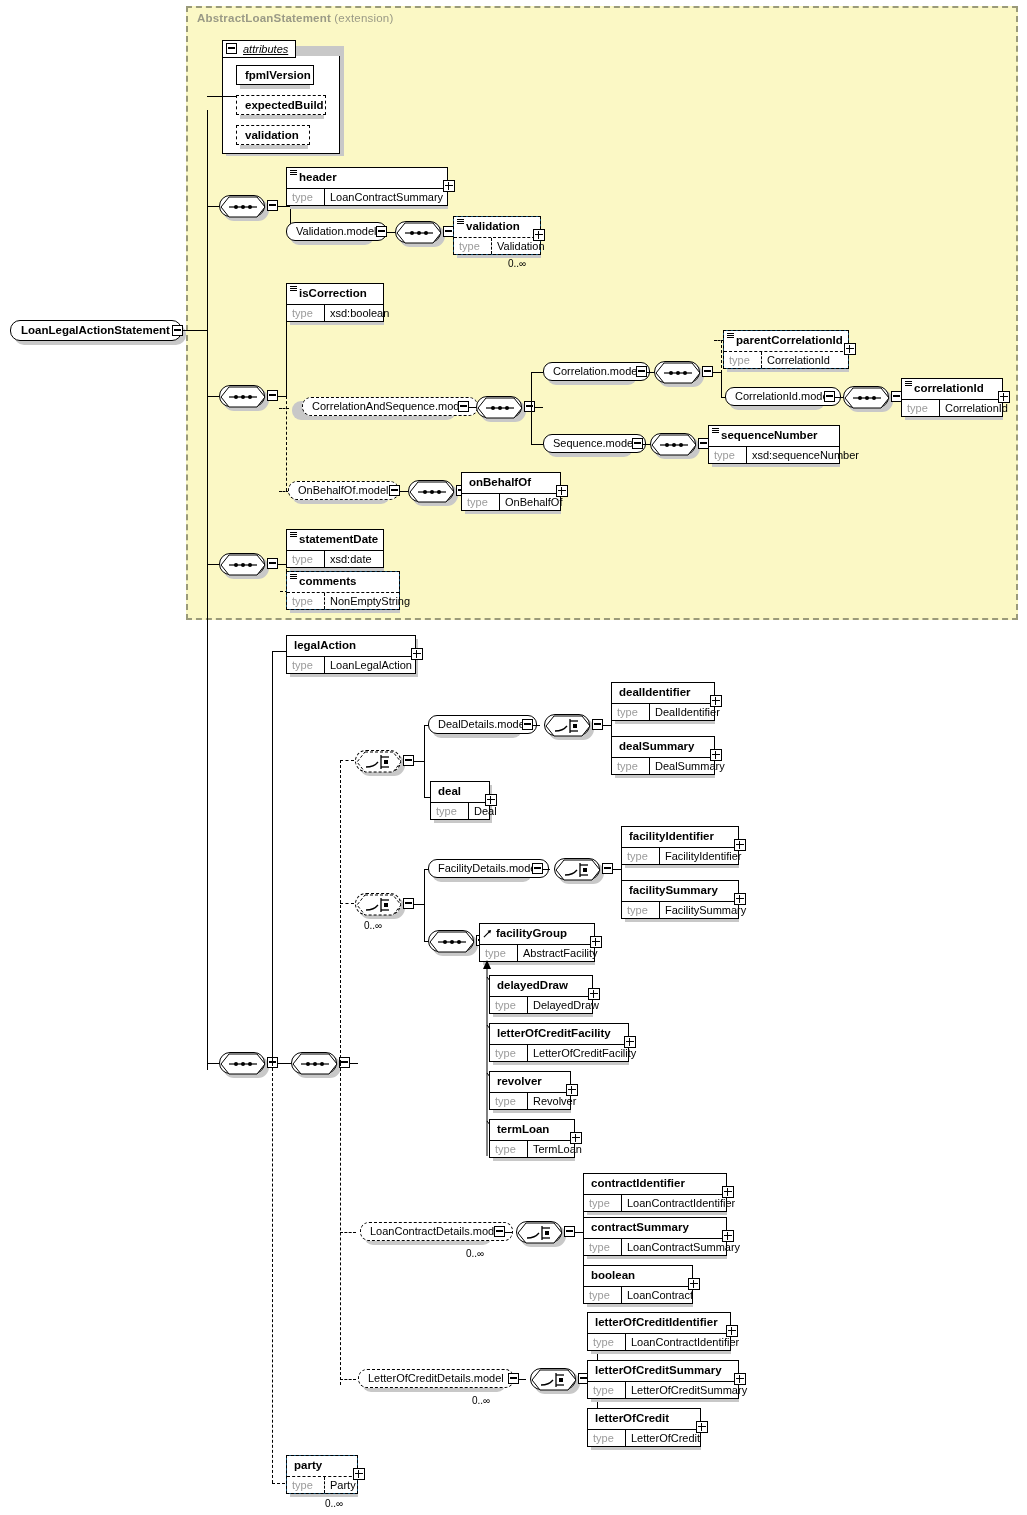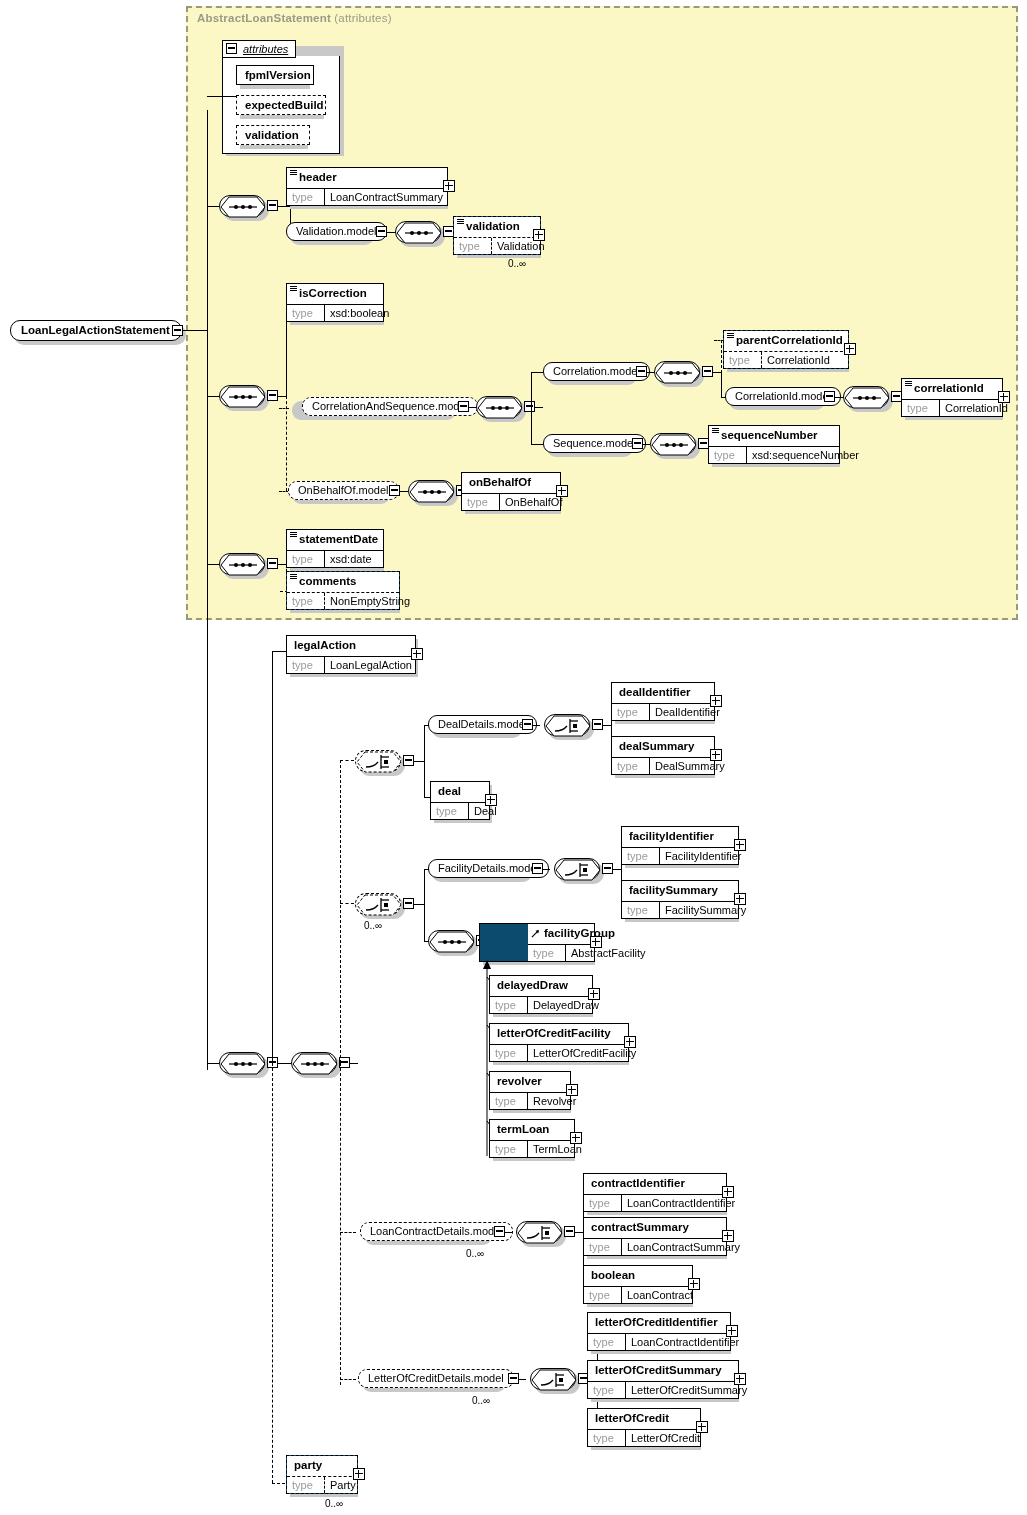--- a/index.html
+++ b/index.html
@@ -81,21 +81,21 @@
   .subarrow{position:absolute;left:3px;top:5px;width:9px;height:9px;}
 </style>
 </head>
 <body>
 
 <div id="canvas">
 
   <div class="ext-region" style="left:186px;top:6px;width:832px;height:614px;"></div>
   <div class="ext-title" style="left:197px;top:12px;">
     <span>AbstractLoanStatement</span>
-    <span class="sub">(attributes)</span>
+    <span class="sub">(extension)</span>
   </div>
 
   <div class="shd" style="left:14px;top:324px;width:172px;height:21px;border-radius:10px;"></div>
   <div class="root" style="left:10px;top:320px;width:172px;">
     <span>LoanLegalActionStatement</span>
   </div>
   <div class="boxicon" style="left:172px;top:325px;"></div>
 
   <div class="ln lnh" style="left:183px;top:330px;width:24px;"></div>
   <div class="ln lnv" style="left:207px;top:110px;height:960px;"></div>
@@ -648,21 +648,21 @@
       <line x1="9" y1="11" x2="37" y2="11" stroke="#000" stroke-width="1.2"></line>
       <circle cx="16" cy="11" r="2" fill="#000"></circle>
         <circle cx="23" cy="11" r="2" fill="#000"></circle>
         <circle cx="30" cy="11" r="2" fill="#000"></circle>
     </svg>
   </div>
   <div class="boxicon" style="left:476px;top:935px;"></div>
   <div class="ln lnh" style="left:487px;top:941px;width:4px;"></div>
 
   <div class="shd" style="left:483px;top:927px;width:112px;height:38px;"></div>
-  <div class="ebox" style="left:479px;top:923px;width:116px;padding-left:48px;">
+  <div class="ebox" style="left:479px;top:923px;width:116px;">
     <div class="name-row">
       <svg class="subarrow" viewBox="0 0 10 10">
         <line x1="1" y1="9" x2="8" y2="2" stroke="#000" stroke-width="1.3"></line>
         <polygon points="9,1 5,2 8,5" fill="#000"></polygon>
       </svg>
       <span style="margin-left:9px">facilityGroup</span>
     </div>
     <div class="type-row">
       <span class="tlab">type</span>
       <span class="tval">AbstractFacility</span>

